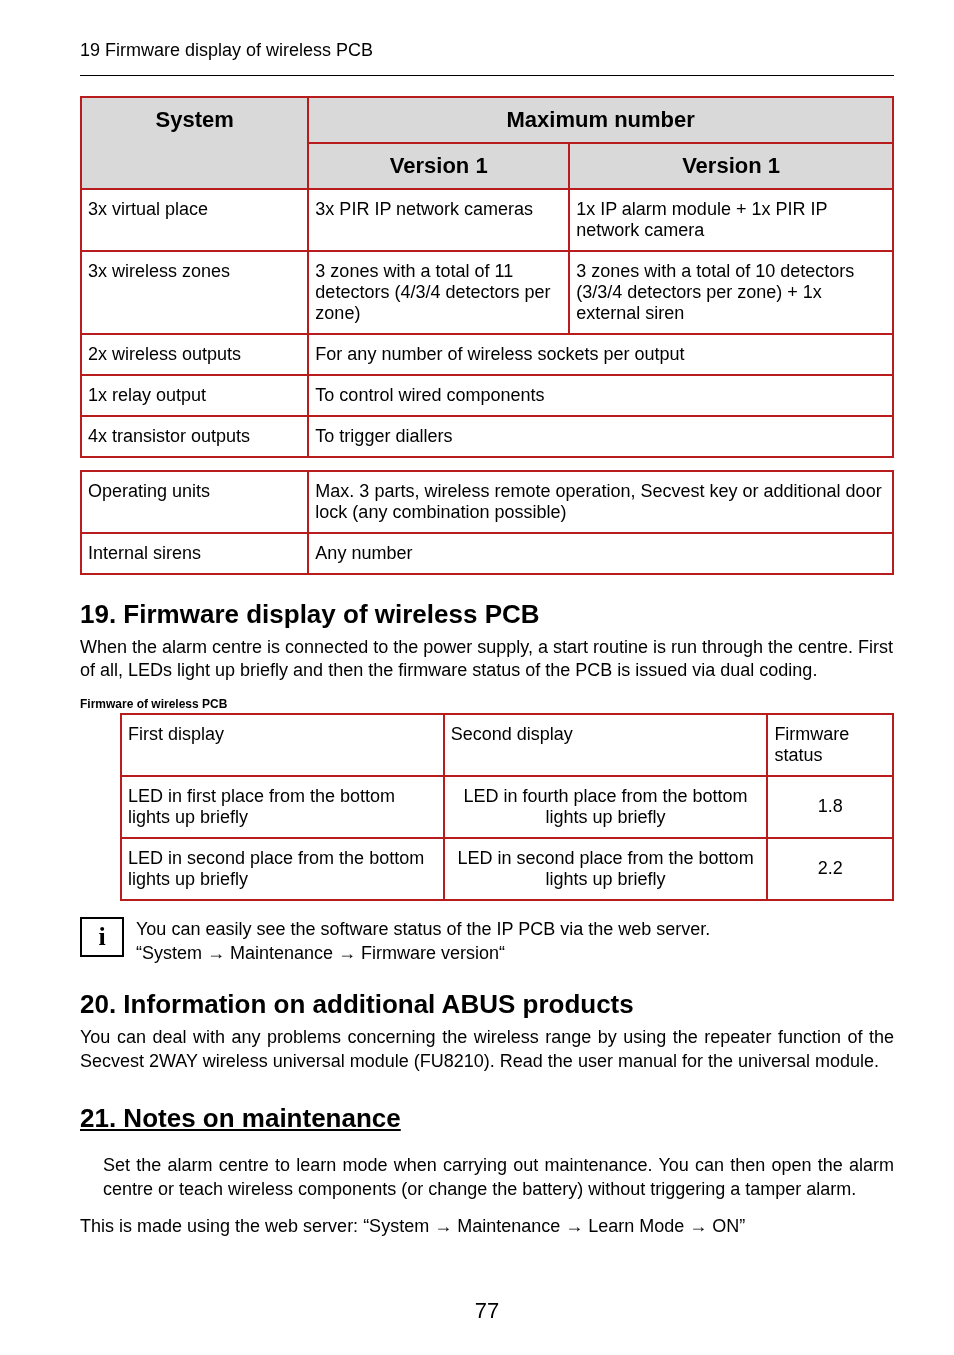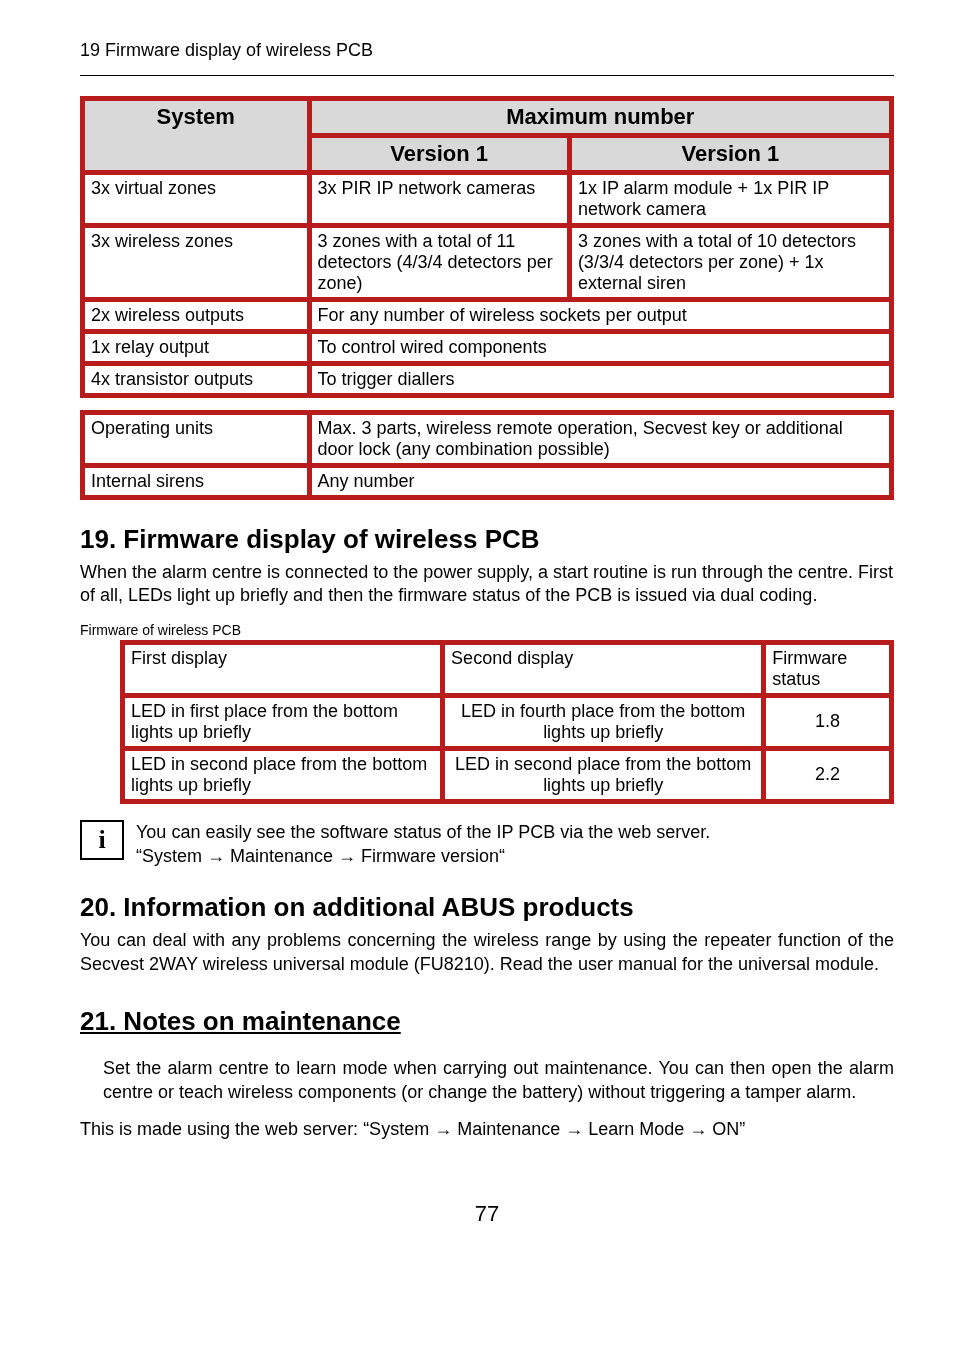--- a/index.html
+++ b/index.html
@@ -17,22 +17,22 @@
     padding-bottom: 14px;
     margin-bottom: 20px;
     font-size: 18px;
   }
   table {
     border-collapse: collapse;
     width: 100%;
     margin-bottom: 12px;
   }
   td, th {
-    border: 5px solid #b91c1c;
-    padding: 3px 6px;
+    border: 2px solid #b91c1c;
+    padding: 9px 6px;
     text-align: left;
     vertical-align: top;
     font-size: 18px;
   }
   .thead-cell {
     background: #d9d9d9;
     font-weight: bold;
     font-size: 22px;
     text-align: center;
   }
@@ -41,22 +41,22 @@
     font-size: 26px;
     font-weight: bold;
     margin: 24px 0 6px 0;
   }
   p.body {
     margin: 4px 0 14px 0;
     font-size: 18px;
     line-height: 1.3;
   }
   .subhead {
-    font-weight: normal;
-    font-size: 14px;
+    font-weight: bold;
+    font-size: 12px;
     margin-bottom: 2px;
   }
   .fw-table {
     margin-left: 40px;
     width: calc(100% - 40px);
   }
   .fw-table td { text-align: left; }
   .fw-table .center { text-align: center; vertical-align: middle; }
   .info-row {
     display: flex;
@@ -97,21 +97,21 @@
   <tbody>
       <tr>
     <td rowspan="2" class="thead-cell system-col">System</td>
     <td colspan="2" class="thead-cell">Maximum number</td>
   </tr>
   <tr>
     <td class="thead-cell">Version 1</td>
     <td class="thead-cell">Version 1</td>
   </tr>
   <tr>
-    <td>3x virtual zones</td>
+    <td>3x virtual place</td>
     <td>3x PIR IP network cameras</td>
     <td>1x IP alarm module + 1x PIR IP network camera</td>
   </tr>
   <tr>
     <td>3x wireless zones</td>
     <td>3 zones with a total of 11 detectors (4/3/4 detectors per zone)</td>
     <td>3 zones with a total of 10 detectors (3/3/4 detectors per zone) + 1x external siren</td>
   </tr>
   <tr>
     <td>2x wireless outputs</td>

